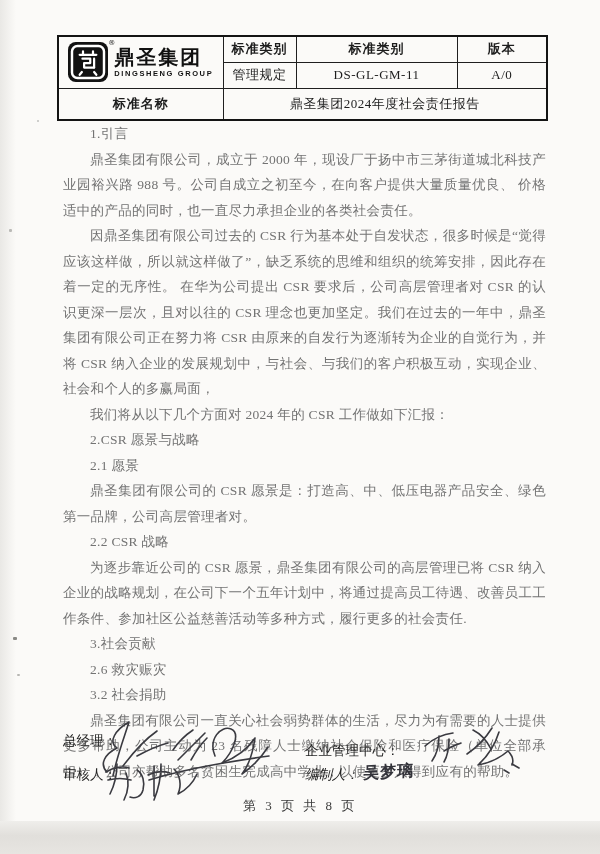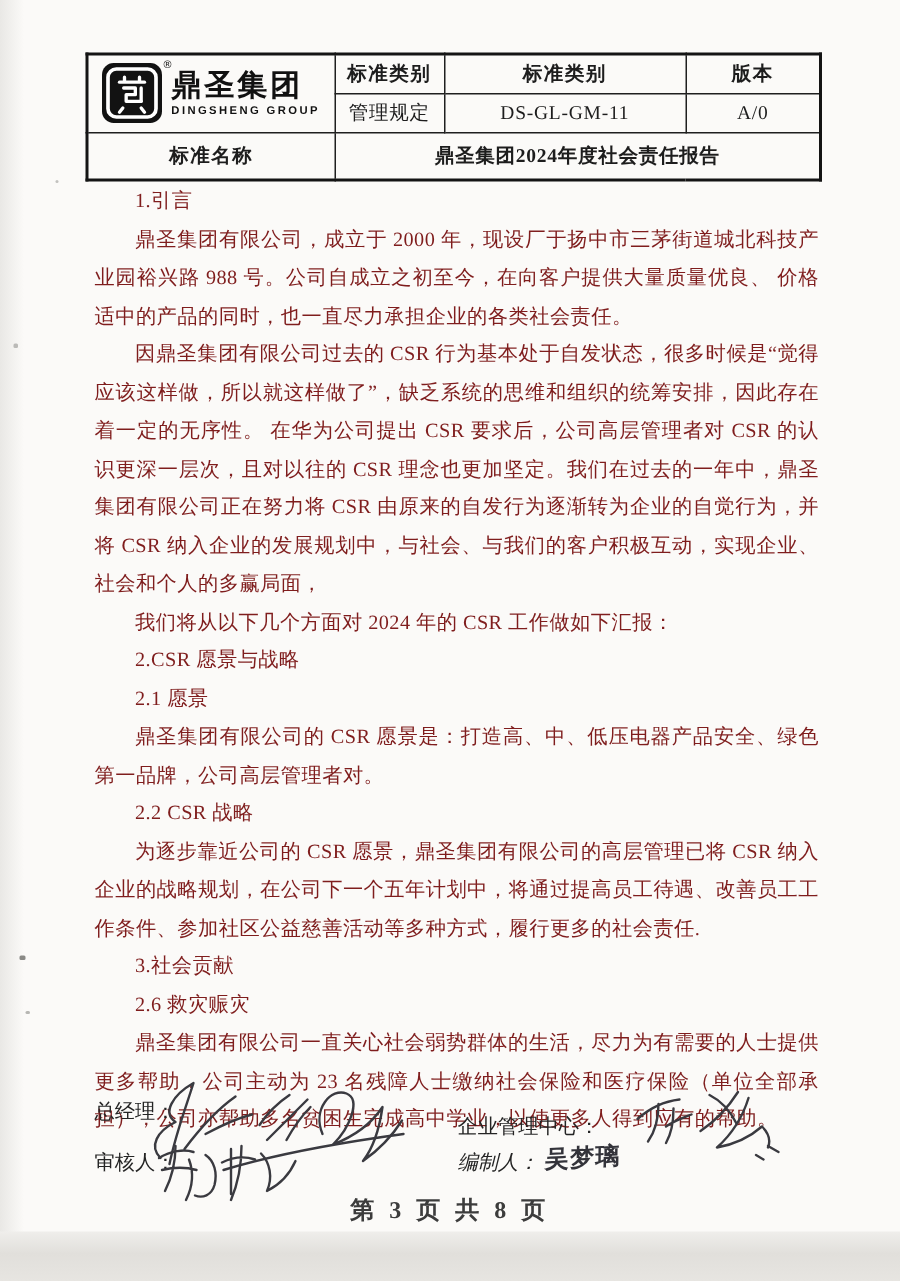--- a/index.html
+++ b/index.html
@@ -30,52 +30,52 @@
     width:489px;color:#1d1d1d;
   }
   .doc-table td{
     border:1.2px solid #1f1f1f;
     text-align:center;vertical-align:middle;
     padding:0;font-size:13px;
   }
   .doc-table{border:2px solid #141414;}
   .lbl{font-weight:700;letter-spacing:1px;}
   .val{font-weight:400;letter-spacing:.5px;font-family:"Liberation Serif","DejaVu Serif",serif;}
-  .title-cell{font-weight:700;font-size:13.5px;letter-spacing:.5px;margin-top:32px;}
+  .title-cell{font-weight:400;font-size:13.5px;letter-spacing:.5px;margin-top:32px;}
   .logo-cell{padding:4px 2px;}
   .logo-wrap{display:flex;align-items:center;justify-content:center;gap:6px;}
   .logo-mark{width:40px;height:40px;flex:0 0 auto;position:relative;}
   .logo-reg{position:absolute;top:-3px;right:-7px;font-size:7px;color:#222;font-family:"DejaVu Sans",sans-serif;}
   .logo-text{display:flex;flex-direction:column;align-items:flex-start;line-height:1;}
   .logo-cn{font-weight:900;font-size:20px;letter-spacing:2px;color:#111;
     font-family:"Liberation Sans","DejaVu Sans",sans-serif;}
   .logo-en{font-weight:700;font-size:7.5px;letter-spacing:1.6px;color:#111;margin-top:3px;
     font-family:"Liberation Sans","DejaVu Sans",sans-serif;}
 
   
   .doc-body{
     position:absolute;left:63px;top:121px;width:483px;
-    font-size:13.5px;line-height:25.5px;color:#7f1d1d;
+    font-size:13.5px;line-height:25.5px;color:#737373;
     text-align:justify;letter-spacing:.3px;
   }
   .doc-body p{margin:0;text-indent:2em;}
 
   
   .sig-area{position:absolute;left:63px;top:718px;width:483px;height:100px;font-size:13.5px;color:#242424;text-align:right;}
   .sig-label{position:absolute;white-space:nowrap;}
   .sig-svg{position:absolute;}
   .sig-svg path{fill:none;stroke:#3a3a40;stroke-width:1.6;stroke-linecap:round;stroke-linejoin:round;}
   .sig-hand{
     position:absolute;font-weight:600;font-size:16px;color:#33333a;
     transform:rotate(-3deg) skewX(-4deg);letter-spacing:1px;white-space:nowrap;
   }
 
   .page-footer{
     position:absolute;left:0;right:0;top:797px;
-    text-align:center;font-size:16px;letter-spacing:3px;color:#3c3c3c;font-weight:bold;
+    text-align:center;font-size:13px;letter-spacing:3px;color:#3c3c3c;
   }
 </style>
 </head>
 <body>
 
 <div class="page">
 
   <div class="edge-left"></div>
   <div class="speck" style="left:13px;top:637px;width:4px;height:3px;"></div>
   <div class="speck" style="left:17px;top:674px;width:3px;height:2px;opacity:.6;"></div>
@@ -134,20 +134,21 @@
     <p>鼎圣集团有限公司，成立于 2000 年，现设厂于扬中市三茅街道城北科技产业园裕兴路 988 号。公司自成立之初至今，在向客户提供大量质量优良、 价格适中的产品的同时，也一直尽力承担企业的各类社会责任。</p>
     <p>因鼎圣集团有限公司过去的 CSR 行为基本处于自发状态，很多时候是“觉得应该这样做，所以就这样做了”，缺乏系统的思维和组织的统筹安排，因此存在着一定的无序性。 在华为公司提出 CSR 要求后，公司高层管理者对 CSR 的认识更深一层次，且对以往的 CSR 理念也更加坚定。我们在过去的一年中，鼎圣集团有限公司正在努力将 CSR 由原来的自发行为逐渐转为企业的自觉行为，并将 CSR 纳入企业的发展规划中，与社会、与我们的客户积极互动，实现企业、社会和个人的多赢局面，</p>
     <p>我们将从以下几个方面对 2024 年的 CSR 工作做如下汇报：</p>
     <p>2.CSR 愿景与战略</p>
     <p>2.1 愿景</p>
     <p>鼎圣集团有限公司的 CSR 愿景是：打造高、中、低压电器产品安全、绿色第一品牌，公司高层管理者对。</p>
     <p>2.2 CSR 战略</p>
     <p>为逐步靠近公司的 CSR 愿景，鼎圣集团有限公司的高层管理已将 CSR 纳入企业的战略规划，在公司下一个五年计划中，将通过提高员工待遇、改善员工工作条件、参加社区公益慈善活动等多种方式，履行更多的社会责任.</p>
     <p>3.社会贡献</p>
     <p>2.6 救灾赈灾</p>
+    <p>3.2 社会捐助</p>
     <p>鼎圣集团有限公司一直关心社会弱势群体的生活，尽力为有需要的人士提供更多帮助，公司主动为 23 名残障人士缴纳社会保险和医疗保险（单位全部承担），公司亦帮助多名贫困生完成高中学业，以使更多人得到应有的帮助。</p>
   </div>
 
   <div class="sig-area">
 
     <span class="sig-label" style="left:0;top:14px;">总经理：</span>
     <svg class="sig-svg" style="left:30px;top:-4px;" width="185" height="76" viewBox="0 0 185 76">
       <path d="M14 58 C6 50 12 40 24 34 C15 28 22 16 36 8 C31 24 24 42 20 62"></path>
       <path d="M30 52 C42 36 54 24 64 17 M44 42 C57 35 67 31 75 29"></path>
       <path d="M80 36 C86 27 94 20 100 16 M85 46 L112 19 M98 46 C103 37 108 30 114 24"></path>

